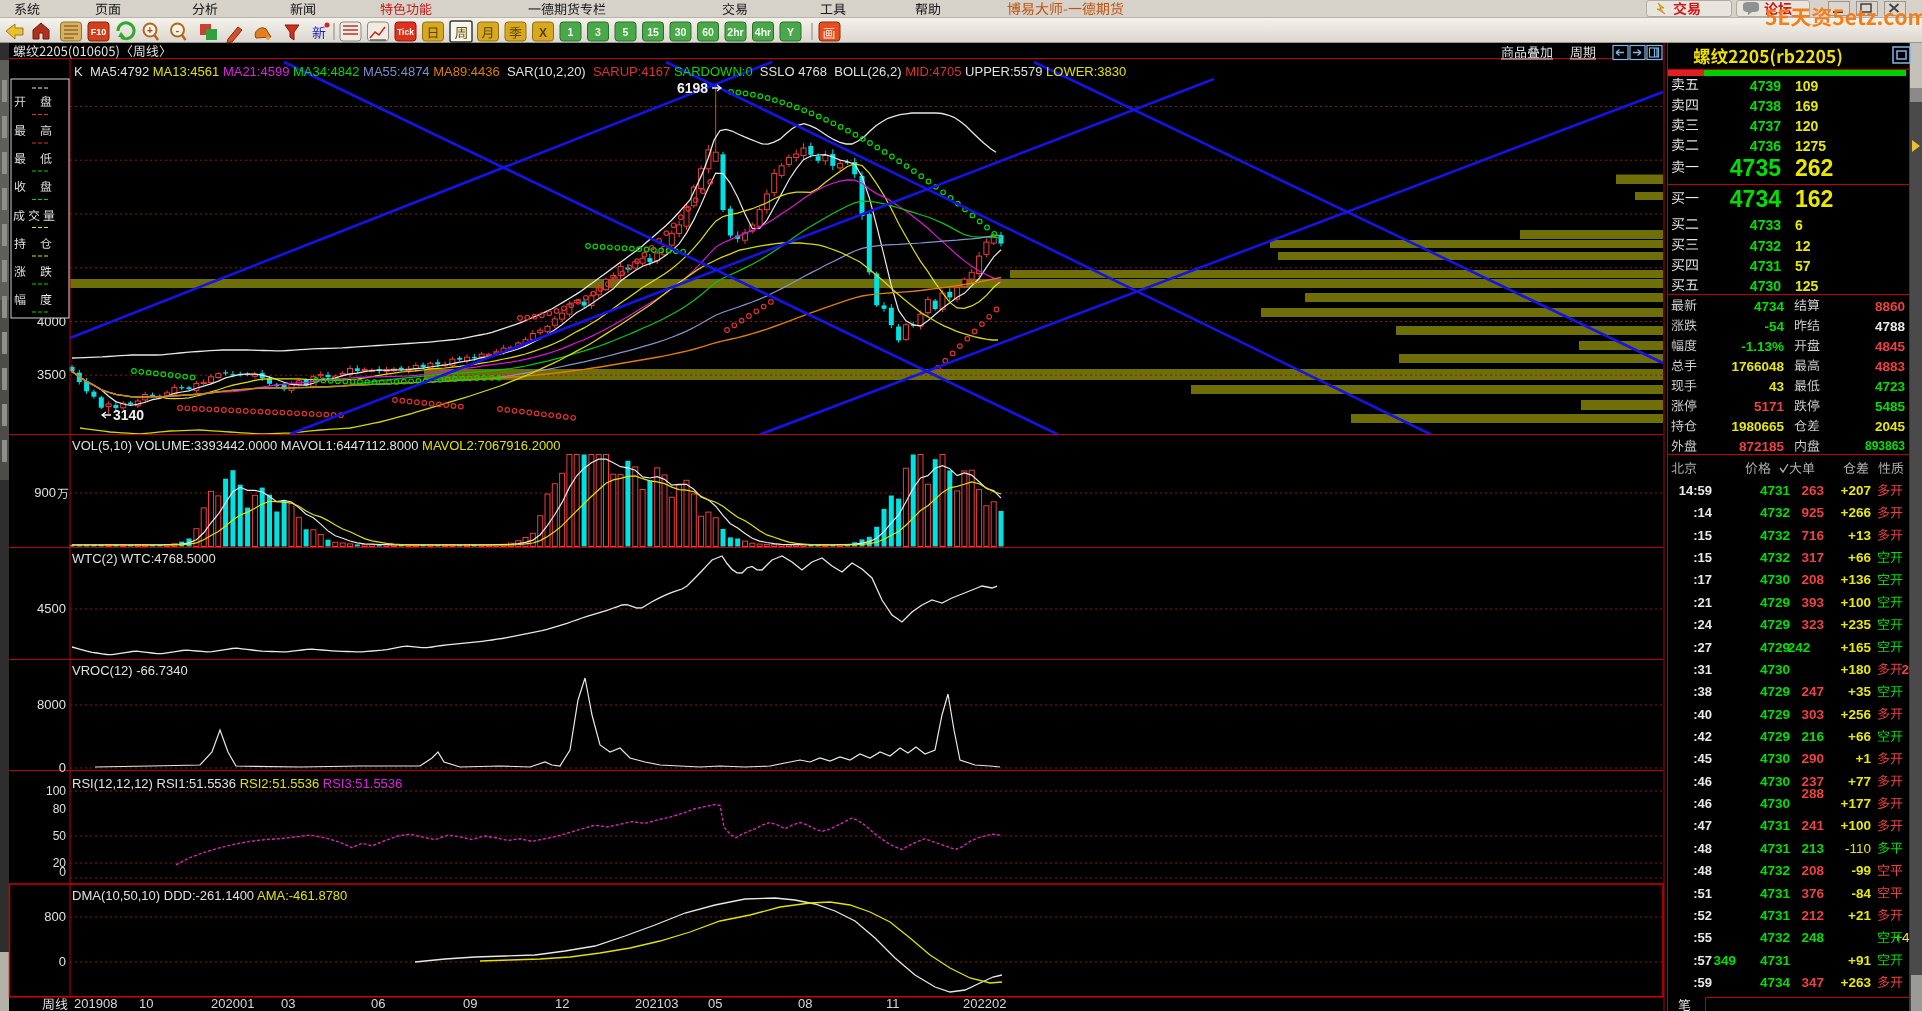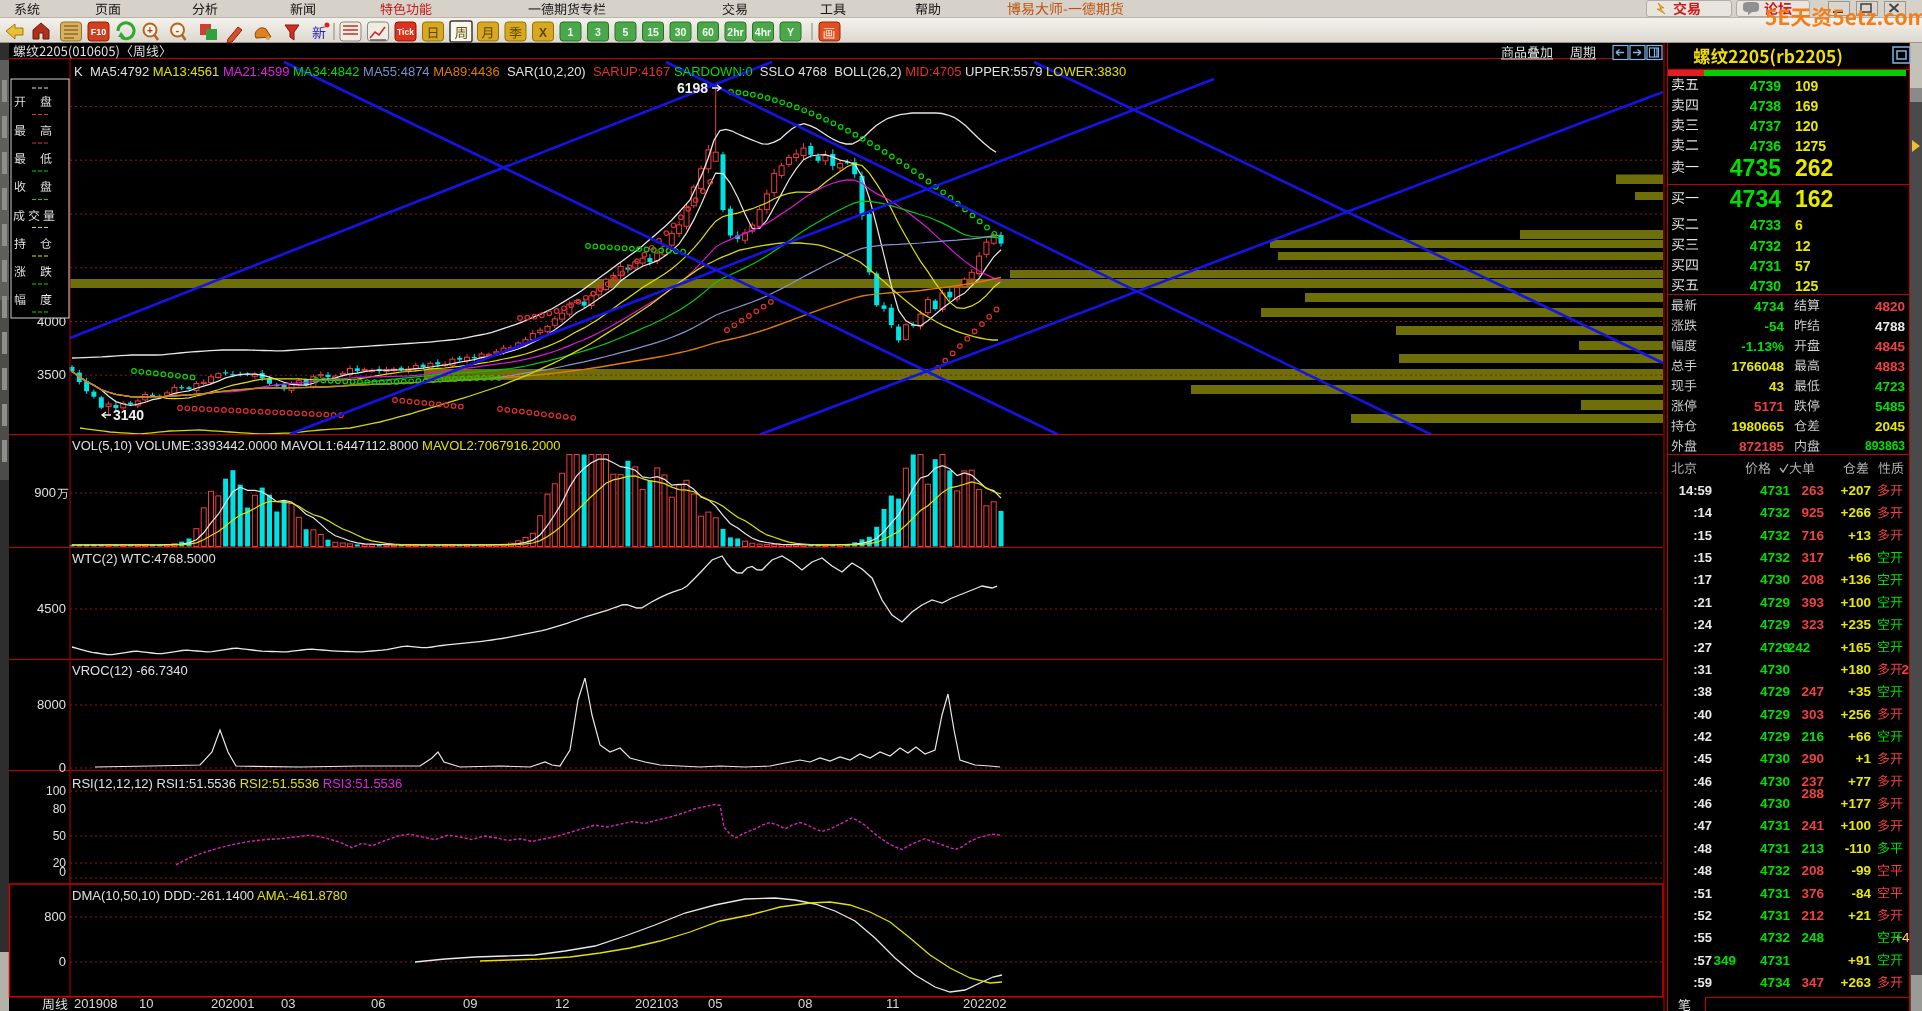--- a/index.html
+++ b/index.html
@@ -728,21 +728,21 @@
 <div style="position:absolute;font-size:14px;color:#00e000;font-weight:bold;left:1721px;top:217.0px;width:60px;text-align:right;">4733</div>
 <div style="position:absolute;font-size:14px;color:#e8e800;font-weight:bold;left:1795px;top:217.0px;">6</div>
 <div style="position:absolute;font-size:14px;color:#00e000;font-weight:bold;left:1721px;top:237.5px;width:60px;text-align:right;">4732</div>
 <div style="position:absolute;font-size:14px;color:#e8e800;font-weight:bold;left:1795px;top:237.5px;">12</div>
 <div style="position:absolute;font-size:14px;color:#00e000;font-weight:bold;left:1721px;top:258.0px;width:60px;text-align:right;">4731</div>
 <div style="position:absolute;font-size:14px;color:#e8e800;font-weight:bold;left:1795px;top:258.0px;">57</div>
 <div style="position:absolute;font-size:14px;color:#00e000;font-weight:bold;left:1721px;top:278.0px;width:60px;text-align:right;">4730</div>
 <div style="position:absolute;font-size:14px;color:#e8e800;font-weight:bold;left:1795px;top:278.0px;">125</div>
 <div class="abs" style="left:1667px;top:293.5px;width:243px;height:1px;background:#c00000"></div>
 <div style="position:absolute;font-size:13.5px;color:#00e000;font-weight:bold;left:1704px;top:298.5px;width:80px;text-align:right;">4734</div>
-<div style="position:absolute;font-size:13.5px;color:#f04040;font-weight:bold;left:1825px;top:298.5px;width:80px;text-align:right;">4820</div>
+<div style="position:absolute;font-size:13.5px;color:#f04040;font-weight:bold;left:1825px;top:298.5px;width:80px;text-align:right;">8860</div>
 <div style="position:absolute;font-size:13.5px;color:#00e000;font-weight:bold;left:1704px;top:318.6px;width:80px;text-align:right;">-54</div>
 <div style="position:absolute;font-size:13.5px;color:#e8e8e8;font-weight:bold;left:1825px;top:318.6px;width:80px;text-align:right;">4788</div>
 <div style="position:absolute;font-size:13.5px;color:#00e000;font-weight:bold;left:1704px;top:338.7px;width:80px;text-align:right;">-1.13%</div>
 <div style="position:absolute;font-size:13.5px;color:#f04040;font-weight:bold;left:1825px;top:338.7px;width:80px;text-align:right;">4845</div>
 <div style="position:absolute;font-size:13.5px;color:#e8e800;font-weight:bold;left:1704px;top:358.8px;width:80px;text-align:right;">1766048</div>
 <div style="position:absolute;font-size:13.5px;color:#f04040;font-weight:bold;left:1825px;top:358.8px;width:80px;text-align:right;">4883</div>
 <div style="position:absolute;font-size:13.5px;color:#e8e800;font-weight:bold;left:1704px;top:378.9px;width:80px;text-align:right;">43</div>
 <div style="position:absolute;font-size:13.5px;color:#00e000;font-weight:bold;left:1825px;top:378.9px;width:80px;text-align:right;">4723</div>
 <div style="position:absolute;font-size:13.5px;color:#f04040;font-weight:bold;left:1704px;top:399.0px;width:80px;text-align:right;">5171</div>
 <div style="position:absolute;font-size:13.5px;color:#00e000;font-weight:bold;left:1825px;top:399.0px;width:80px;text-align:right;">5485</div>
@@ -811,21 +811,21 @@
 <div style="position:absolute;font-size:13.5px;color:#00e000;font-weight:bold;left:1730px;top:796.0px;width:60px;text-align:right;">4730</div>
 <div style="position:absolute;font-size:13.5px;color:#f04040;font-weight:bold;left:1774px;top:786px;width:50px;text-align:right;">288</div>
 <div style="position:absolute;font-size:13.5px;color:#e8e800;font-weight:bold;left:1815px;top:796.0px;width:56px;text-align:right;">+177</div>
 <div style="position:absolute;font-size:13px;color:#e8e8e8;font-weight:bold;left:1652px;top:818.4px;width:60px;text-align:right;">:47</div>
 <div style="position:absolute;font-size:13.5px;color:#00e000;font-weight:bold;left:1730px;top:818.4px;width:60px;text-align:right;">4731</div>
 <div style="position:absolute;font-size:13.5px;color:#f04040;font-weight:bold;left:1774px;top:818.4px;width:50px;text-align:right;">241</div>
 <div style="position:absolute;font-size:13.5px;color:#e8e800;font-weight:bold;left:1815px;top:818.4px;width:56px;text-align:right;">+100</div>
 <div style="position:absolute;font-size:13px;color:#e8e8e8;font-weight:bold;left:1652px;top:840.8px;width:60px;text-align:right;">:48</div>
 <div style="position:absolute;font-size:13.5px;color:#00e000;font-weight:bold;left:1730px;top:840.8px;width:60px;text-align:right;">4731</div>
 <div style="position:absolute;font-size:13.5px;color:#00e000;font-weight:bold;left:1774px;top:840.8px;width:50px;text-align:right;">213</div>
-<div style="position:absolute;font-size:13.5px;color:#e8e800;font-weight:bold;left:1815px;top:840.8px;width:56px;text-align:right;">-110</div>
+<div style="position:absolute;font-size:13.5px;color:#e8e800;font-weight:normal;left:1815px;top:840.8px;width:56px;text-align:right;">-110</div>
 <div style="position:absolute;font-size:13px;color:#e8e8e8;font-weight:bold;left:1652px;top:863.1px;width:60px;text-align:right;">:48</div>
 <div style="position:absolute;font-size:13.5px;color:#00e000;font-weight:bold;left:1730px;top:863.1px;width:60px;text-align:right;">4732</div>
 <div style="position:absolute;font-size:13.5px;color:#f04040;font-weight:bold;left:1774px;top:863.1px;width:50px;text-align:right;">208</div>
 <div style="position:absolute;font-size:13.5px;color:#e8e800;font-weight:bold;left:1815px;top:863.1px;width:56px;text-align:right;">-99</div>
 <div style="position:absolute;font-size:13px;color:#e8e8e8;font-weight:bold;left:1652px;top:885.5px;width:60px;text-align:right;">:51</div>
 <div style="position:absolute;font-size:13.5px;color:#00e000;font-weight:bold;left:1730px;top:885.5px;width:60px;text-align:right;">4731</div>
 <div style="position:absolute;font-size:13.5px;color:#f04040;font-weight:bold;left:1774px;top:885.5px;width:50px;text-align:right;">376</div>
 <div style="position:absolute;font-size:13.5px;color:#e8e800;font-weight:bold;left:1815px;top:885.5px;width:56px;text-align:right;">-84</div>
 <div style="position:absolute;font-size:13px;color:#e8e8e8;font-weight:bold;left:1652px;top:907.8px;width:60px;text-align:right;">:52</div>
 <div style="position:absolute;font-size:13.5px;color:#00e000;font-weight:bold;left:1730px;top:907.8px;width:60px;text-align:right;">4731</div>

